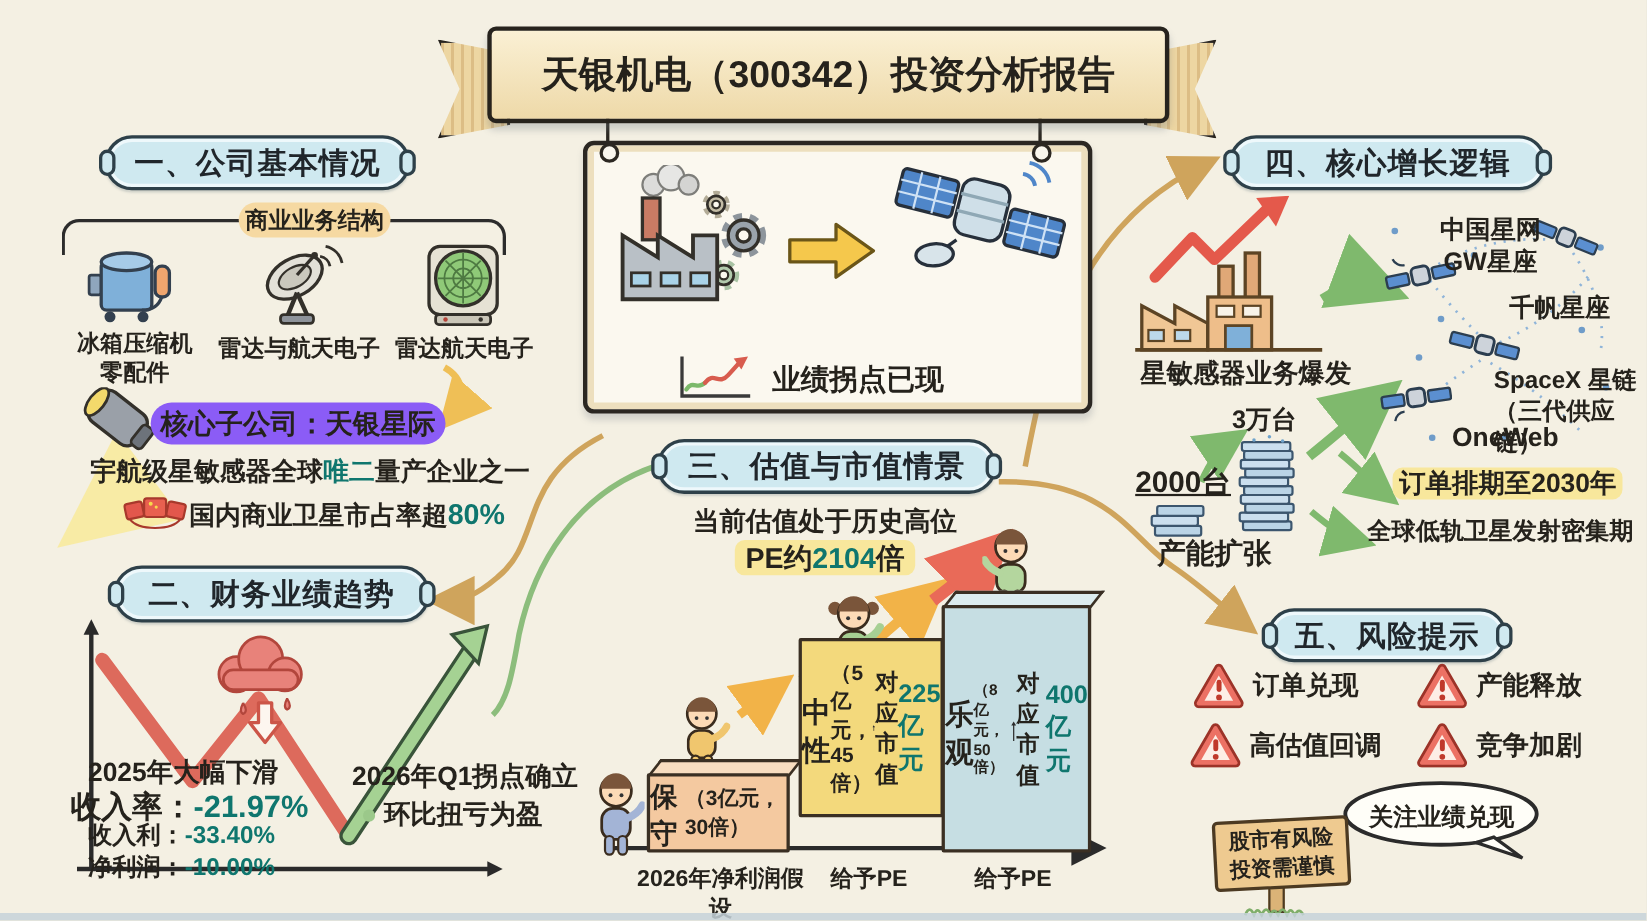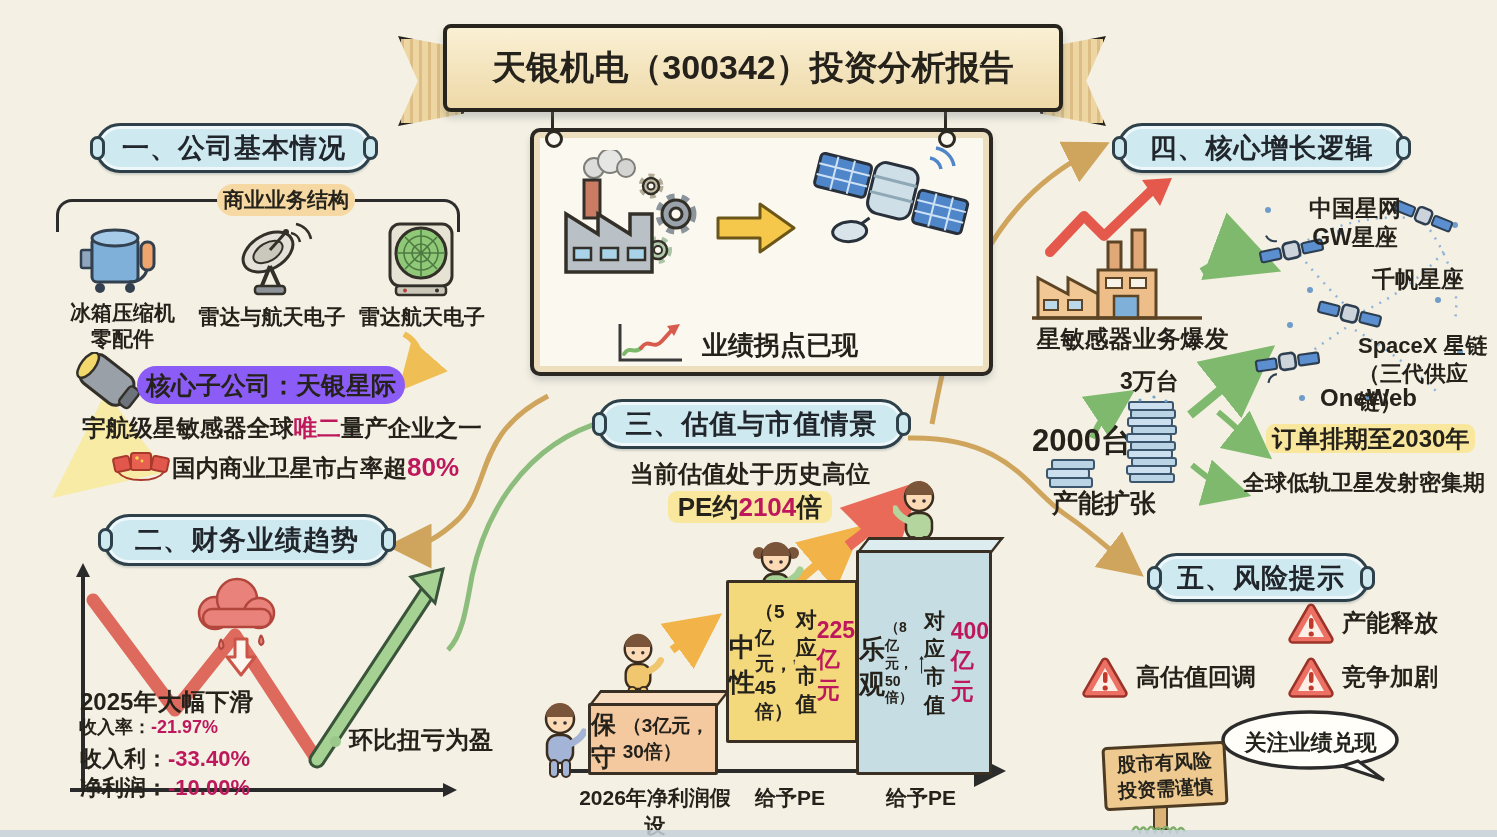--- a/index.html
+++ b/index.html
@@ -11,21 +11,21 @@
   .overlay{position:absolute;left:0;top:0;width:1497px;height:837px;z-index:1;pointer-events:none;}
   .z2{z-index:2;}
   .pill{position:absolute;z-index:3;display:flex;align-items:center;justify-content:center;
         background:#cfe9f0;border:3px solid #2e4049;border-radius:26px;
         box-shadow:inset 0 0 0 3px #eef8fb,0 2px 2px rgba(90,110,120,.25);
         font-weight:bold;letter-spacing:1px;color:#20262b;}
   .pill::before,.pill::after{content:"";position:absolute;top:50%;width:9px;height:18px;
         transform:translateY(-50%);background:#cfe9f0;border:3px solid #2e4049;border-radius:8px;}
   .pill::before{left:-8px;} .pill::after{right:-8px;}
   .hl{background:#f8e79c;border-radius:9px;padding:1px 10px;}
-  .red{color:#be185d;}
+  .red{color:#0f766e;}
   .banner-main{position:absolute;left:443px;top:24px;width:612px;height:80px;z-index:4;
         background:linear-gradient(#faf0d4,#eed9a8);border:4px solid #27231d;border-radius:8px;
         display:flex;align-items:center;justify-content:center;font-size:34px;font-weight:bold;
         box-shadow:0 6px 7px rgba(110,120,130,.3);}
   .banner-tail{position:absolute;top:36px;width:60px;height:84px;z-index:3;border:3px solid #27231d;
         background:repeating-linear-gradient(90deg,#dcbd85 0 3px,#edd6a2 3px 9px);}
   .tail-l{left:398px;clip-path:polygon(0 0,100% 14%,100% 86%,0 100%,30% 50%);}
   .tail-r{left:1040px;clip-path:polygon(100% 0,0 14%,0 86%,100% 100%,70% 50%);}
   .string{position:absolute;width:3px;background:#2c2822;z-index:2;}
   .ring{position:absolute;width:12px;height:12px;border:3px solid #2c2822;border-radius:50%;background:#faf7ee;z-index:5;}
@@ -269,29 +269,30 @@
       <circle cx="192" cy="44" r="20" fill="#e8827a" stroke="#b2463c" stroke-width="2.5"></circle>
       <circle cx="214" cy="58" r="15" fill="#e8827a" stroke="#b2463c" stroke-width="2.5"></circle>
       <rect x="158" y="54" width="68" height="18" rx="9" fill="#e8827a" stroke="#b2463c" stroke-width="2.5"></rect>
       <path d="M176,84 q-4,8 0,10 q5,-2 0,-10" fill="#e8827a" stroke="#b2463c" stroke-width="2"></path>
       <path d="M216,80 q-4,8 0,10 q5,-2 0,-10" fill="#e8827a" stroke="#b2463c" stroke-width="2"></path>
       <polygon points="190,84 202,84 202,102 210,102 196,120 182,102 190,102" fill="#fdf6ef" stroke="#cc5548" stroke-width="3" stroke-linejoin="round"></polygon>
     </g>
   </svg>
 
   <div class="abs b z2" style="left:80px;top:686px;font-size:24px;">2025年大幅下滑</div>
-  <div class="abs b z2" style="left:79px;top:715px;font-size:18px;">
+  <div class="abs b z2" style="left:64px;top:715px;font-size:28px;">
     <span>收入率：</span><span class="red">-21.97%</span>
   </div>
   <div class="abs b z2" style="left:80px;top:744px;font-size:22px;">
     <span>收入利：</span><span class="red">-33.40%</span>
   </div>
   <div class="abs b z2" style="left:80px;top:773px;font-size:22px;">
     <span>净利润：</span><span class="red">-10.00%</span>
   </div>
+  <div class="abs b z2" style="left:320px;top:690px;font-size:24px;">2026年Q1拐点确立</div>
   <div class="abs b z2" style="left:330px;top:724px;font-size:24px;">
     <span class="dot-g"></span><span>环比扭亏为盈</span>
   </div>
 
   <div class="pill" style="left:597px;top:399px;width:303px;height:44px;font-size:27px;">
     <span>三、估值与市值情景</span>
   </div>
   <div class="abs c b z2" style="left:600px;top:458px;width:300px;font-size:24px;">当前估值处于历史高位</div>
   <div class="abs c z2" style="left:600px;top:490px;width:300px;">
     <span class="hl b" style="font-size:26px;">
@@ -431,21 +432,21 @@
     <div>中国星网</div>
     <div>GW星座</div>
   </div>
   <div class="abs b z2" style="left:1372px;top:264px;font-size:23px;">千帆星座</div>
   <div class="abs b z2" style="left:1358px;top:332px;width:140px;font-size:22px;line-height:28px;">
     <div>SpaceX 星链</div>
     <div>（三代供应链）</div>
   </div>
   <div class="abs b z2" style="left:1320px;top:384px;font-size:24px;">OneWeb</div>
 
-  <div class="abs b z2" style="left:1032px;top:420px;font-size:31px;">2000台</div>
+  <div class="abs b z2" style="left:1032px;top:420px;font-size:27px;text-decoration:underline;">2000台</div>
   <svg class="abs z2" style="left:1040px;top:450px;" width="62" height="46" viewBox="0 0 62 46">
     <rect x="10" y="28" width="42" height="9" rx="2" fill="#bad4e6" stroke="#3c566e" stroke-width="2"></rect>
     <rect x="7" y="19" width="42" height="9" rx="2" fill="#cbdfee" stroke="#3c566e" stroke-width="2"></rect>
     <rect x="12" y="10" width="42" height="9" rx="2" fill="#bad4e6" stroke="#3c566e" stroke-width="2"></rect>
   </svg>
   <div class="abs b z2" style="left:1120px;top:366px;font-size:23px;">3万台</div>
   <svg class="abs z2" style="left:1120px;top:392px;" width="64" height="94" viewBox="0 0 64 94">
     <g stroke="#3c566e" stroke-width="2">
       <rect x="10" y="82" width="44" height="8" rx="2" fill="#bad4e6"></rect>
         <rect x="7" y="74" width="44" height="8" rx="2" fill="#cbdfee"></rect>
@@ -466,20 +467,29 @@
 
   <div class="abs b z2" style="left:1266px;top:423px;font-size:24px;">
     <span class="hl" style="padding:1px 6px;">订单排期至2030年</span>
   </div>
   <div class="abs b z2" style="left:1243px;top:468px;font-size:22px;">全球低轨卫星发射密集期</div>
 
   <div class="pill" style="left:1152px;top:553px;width:212px;height:43px;font-size:27px;">
     <span>五、风险提示</span>
   </div>
 
+  <div class="risk" style="left:1085px;top:602px;">
+    <svg width="46" height="42" viewBox="0 0 46 42">
+      <path d="M20.5,4 a3,3 0 0 1 5,0 L44,36 a3,3 0 0 1 -2.6,4.5 H4.6 A3,3 0 0 1 2,36 Z" fill="#ec7164" stroke="#9c3328" stroke-width="2.5"></path>
+      <path d="M23,12 L36,35 H10 Z" fill="#fdeee6"></path>
+      <rect x="21" y="16" width="4.5" height="11" rx="2.2" fill="#c0392b"></rect>
+        <circle cx="23.2" cy="32" r="2.6" fill="#c0392b"></circle>
+    </svg>
+    <span>订单兑现</span>
+  </div>
   <div class="risk" style="left:1082px;top:656px;">
     <svg width="46" height="42" viewBox="0 0 46 42">
       <path d="M20.5,4 a3,3 0 0 1 5,0 L44,36 a3,3 0 0 1 -2.6,4.5 H4.6 A3,3 0 0 1 2,36 Z" fill="#ec7164" stroke="#9c3328" stroke-width="2.5"></path>
       <path d="M23,12 L36,35 H10 Z" fill="#fdeee6"></path>
       <rect x="21" y="16" width="4.5" height="11" rx="2.2" fill="#c0392b"></rect>
         <circle cx="23.2" cy="32" r="2.6" fill="#c0392b"></circle>
     </svg>
     <span>高估值回调</span>
   </div>
   <div class="risk" style="left:1288px;top:602px;">

